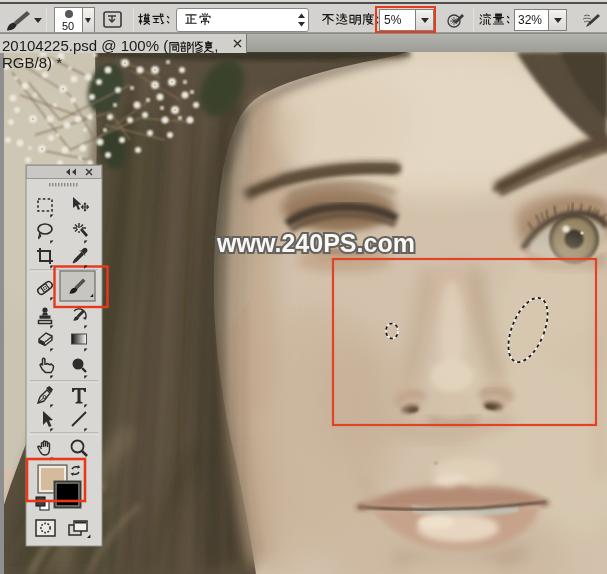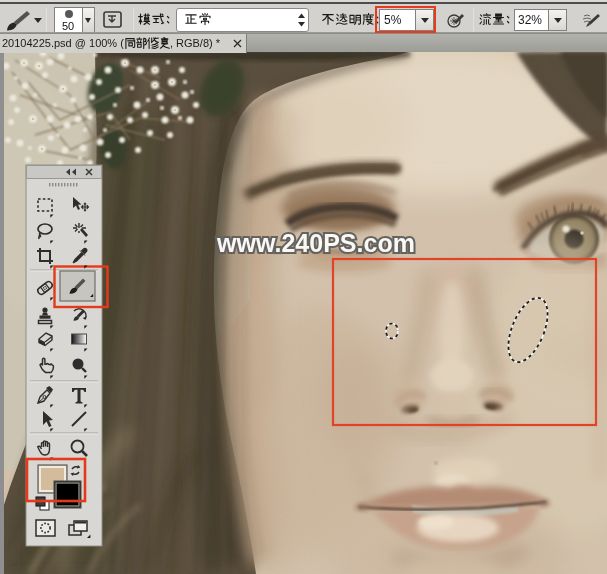--- a/index.html
+++ b/index.html
@@ -5,21 +5,21 @@
 #root{position:absolute;top:0;left:0;width:607px;height:574px}
 .abs{position:absolute}
 #optbar{position:absolute;top:0;left:0;width:607px;height:33px;background:#d3d2ce;border-top:3px solid #d9d8d4;z-index:20}
 #optbar .dl{position:absolute;top:-1px;left:0;width:607px;height:2px;background:#4e4e4e}
 #optbar .bot{position:absolute;bottom:0;left:0;width:607px;height:1px;background:#9a9a94}
 .sep{position:absolute;width:1px;background:#aaa9a3;border-right:1px solid #e2e1dd}
 .fld{position:absolute;background:#fff;border:1px solid #82817c;color:#1a1a1a;font-size:12px}
 .ddbtn{position:absolute;background:linear-gradient(#f4f3f0,#d8d7d3);border:1px solid #82817c;border-left:none}
 .tri{position:absolute;width:0;height:0;border-left:4px solid transparent;border-right:4px solid transparent;border-top:5px solid #2a2a2a}
 #tabbar{position:absolute;top:33px;left:0;width:607px;height:19px;background:linear-gradient(#b3b3ad,#9d9d97);z-index:20;border-top:1px solid #8c8c86}
-#tab{position:absolute;top:0px;left:0;width:247px;height:19px;background:#d2d0ca;border-right:1px solid #7e7e78;color:#1b1b1b;font-size:11px}
+#tab{position:absolute;top:0px;left:0;width:247px;height:19px;background:#d2d0ca;border-right:1px solid #7e7e78;color:#1b1b1b;font-size:15px}
 #canvas{position:absolute;top:52px;left:0;width:607px;height:522px;background:#8f8f8f;z-index:1}
 </style></head><body>
 <div id="root">
   <svg width="0" height="0" style="position:absolute">
     <defs>
       <g id="g-mo" stroke="#1a1a1a" stroke-width="1.15" fill="none" stroke-linecap="round">
         <path d="M2.5,1 V11 M0.6,3.6 H4.4 M1.2,9 L2.4,6.6 M3.9,9 L2.6,6.6"></path>
         <path d="M6,2.2 H11.5 M7.4,0.8 V3.2 M10,0.8 V3.2 M6.6,4.2 H10.6 V6.8 H6.6 Z M6.6,5.5 H10.6 M5.9,8.3 H11.6 M8.7,8.4 C8.6,9.8 7.4,10.9 6,11.4 M8.9,8.7 C9.4,9.8 10.4,10.8 11.5,11.2"></path>
       </g>
       <g id="g-shi4" stroke="#1a1a1a" stroke-width="1.15" fill="none" stroke-linecap="round">

